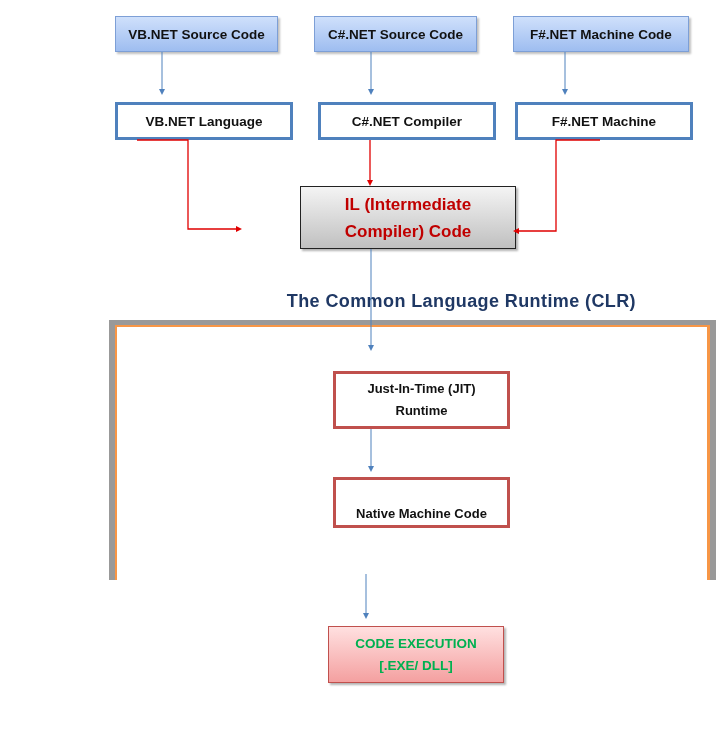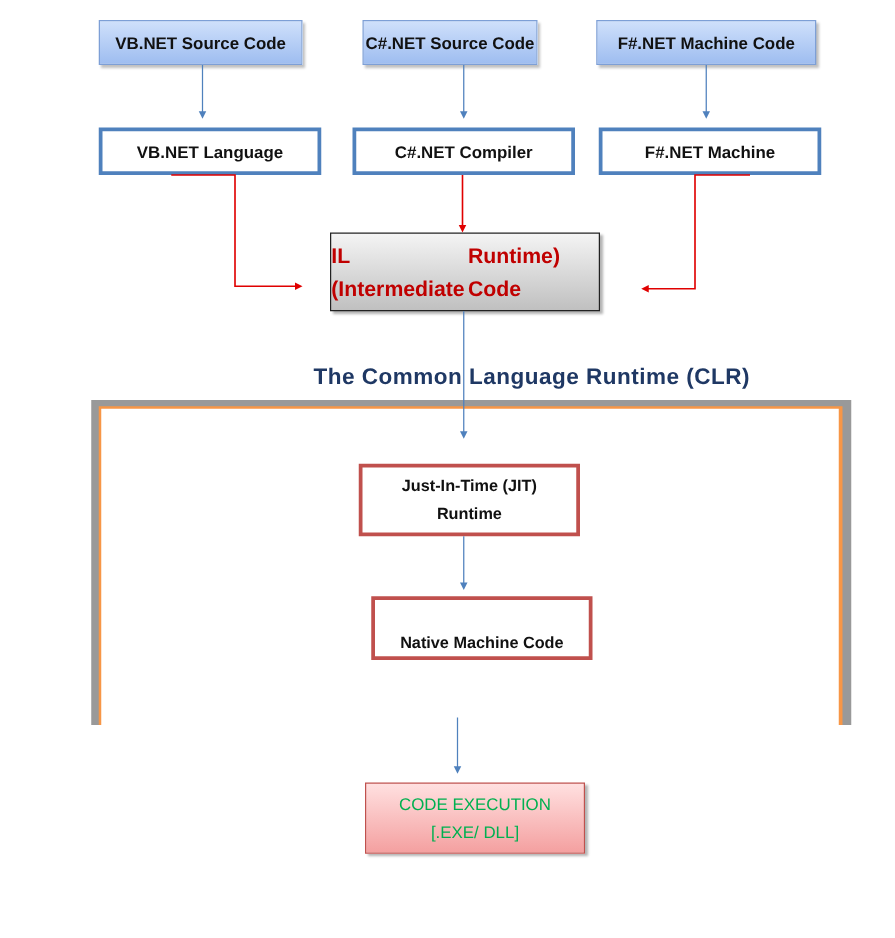--- a/index.html
+++ b/index.html
@@ -1,95 +1,95 @@
 <!DOCTYPE html>
 <html><head>
   <meta charset="utf-8">
   <style>
     html, body { margin: 0; padding: 0; background: #ffffff; }
     body { width: 716px; height: 750px; position: relative; overflow: hidden;
            font-family: "Liberation Sans", "DejaVu Sans", sans-serif; }
-    .abs { position: absolute; box-sizing: border-box; }
+    .abs { position: absolute; box-sizing: border-box; margin-left: 36px; }
     .src {
       background: linear-gradient(#cfe0fb, #9ebdf0);
       border: 1px solid #7d9fd6;
       box-shadow: 2px 2px 2px rgba(0,0,0,0.25);
       display: flex; align-items: center; justify-content: center;
       font-weight: bold; font-size: 13.5px; color: #111;
     }
     .comp {
       background: #fff;
       border: 3px solid #4f81bd;
       display: flex; align-items: center; justify-content: center;
       font-weight: bold; font-size: 13.5px; color: #111;
     }
     .il {
       background: linear-gradient(#f4f4f4, #c0c0c0);
       border: 1px solid #222;
       box-shadow: 2px 2px 2px rgba(0,0,0,0.3);
-      display: flex; flex-direction: row; align-items: center; justify-content: center;
+      display: flex; flex-direction: column; align-items: center; justify-content: center;
       font-weight: bold; font-size: 17px; color: #c00000; line-height: 27px;
     }
     .clr-title {
       font-weight: bold; font-size: 18px; color: #1f3864; letter-spacing: 0.4px;
       text-align: right; white-space: nowrap;
     }
     .clr-outer { background: #999999; }
     .clr-inner { background: #f79646; }
     .clr-white { background: #ffffff; }
     .red-box {
       background: #fff;
       border: 3px solid #c0504d;
       display: flex; flex-direction: column; align-items: center; justify-content: center;
       font-weight: bold; font-size: 13px; color: #111; line-height: 22px;
     }
     .exec {
       background: linear-gradient(#ffe0e0, #f4a0a0);
       border: 1px solid #c0504d;
       box-shadow: 2px 2px 2px rgba(0,0,0,0.3);
       display: flex; flex-direction: column; align-items: center; justify-content: center;
-      font-weight: normal; font-size: 13.5px; color: #00b050; line-height: 22px;
+      font-weight: bold; font-size: 13.5px; color: #00b050; line-height: 22px;
     }
     svg.arrows { position: absolute; left: 0; top: 0; }
   </style>
 </head>
 <body>
 
 <div class="abs src" style="left:79px;top:16px;width:163px;height:36px;">
   <span>VB.NET Source Code</span>
 </div>
-<div class="abs src" style="left:290px;top:16px;width:140px;height:36px;">
+<div class="abs src" style="left:278px;top:16px;width:163px;height:36px;">
   <span>C#.NET Source Code</span>
 </div>
 <div class="abs src" style="left:477px;top:16px;width:176px;height:36px;">
   <span>F#.NET Machine Code</span>
 </div>
 
 <div class="abs comp" style="left:79px;top:102px;width:178px;height:38px;">
   <span>VB.NET Language</span>
 </div>
 <div class="abs comp" style="left:282px;top:102px;width:178px;height:38px;">
   <span>C#.NET Compiler</span>
 </div>
 <div class="abs comp" style="left:479px;top:102px;width:178px;height:38px;">
   <span>F#.NET Machine</span>
 </div>
 
 <div class="abs il" style="left:264px;top:186px;width:216px;height:63px;">
   <span>IL (Intermediate</span>
-  <span>Runtime) Code</span>
+  <span>Compiler) Code</span>
 </div>
 
 <div class="abs clr-title" style="left:180px;top:291px;width:420px;">The Common Language Runtime (CLR)</div>
 
 <div class="abs clr-outer" style="left:73px;top:320px;width:608px;height:260px;"></div>
 <div class="abs clr-inner" style="left:79px;top:325px;width:595px;height:255px;"></div>
 <div class="abs clr-white" style="left:81px;top:327px;width:590px;height:253px;"></div>
 
-<div class="abs red-box" style="left:287px;top:371px;width:177px;height:58px;">
+<div class="abs red-box" style="left:297px;top:371px;width:177px;height:58px;">
   <span>Just-In-Time (JIT)</span>
   <span>Runtime</span>
 </div>
 
 <div class="abs red-box" style="left:297px;top:477px;width:177px;height:51px;justify-content:flex-end;padding-top:5px;">
   <span>Native Machine Code</span>
 </div>
 
 <div class="abs exec" style="left:292px;top:626px;width:176px;height:57px;">
   <span>CODE EXECUTION</span>

